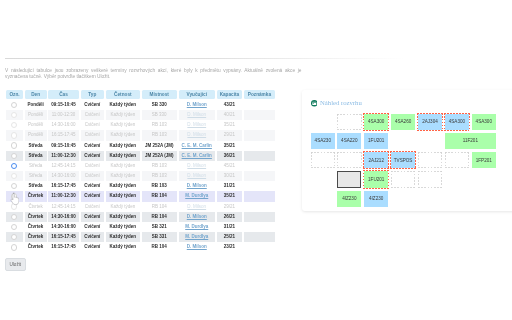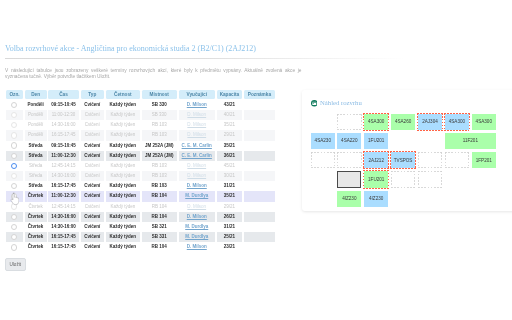--- a/index.html
+++ b/index.html
@@ -102,21 +102,20 @@
       repeating-linear-gradient(to bottom, #ff6347 0 1.5px, transparent 1.5px 3px) right/1px 100% no-repeat;
   }
   .cell.gray  { background:#e7e7e7; border:1.2px solid #4a4a4a; border-radius:0; }
 
   .cursor { position:absolute; left:9.5px; top:192px; width:9px; height:14.4px; }
 </style>
 </head>
 <body>
 
 <div class="page">
-  <div class="title">Volba rozvrhové akce - Angličtina pro ekonomická studia 2 (B2/C1) (2AJ212)</div>
   <div class="title-rule"></div>
   <div class="desc">V následující tabulce jsou zobrazeny veškeré termíny rozvrhových akcí, které byly k předmětu vypsány. Aktuálně zvolená akce je vyznačena tučně. Výběr potvrďte tlačítkem Uložit.</div>
 
   <div class="tbl" id="tbl">
       <div class="hcell" style="left: 5.75px; width: 17.5px;">Ozn.</div>
       <div class="hcell" style="left: 24.75px; width: 21.75px;">Den</div>
       <div class="hcell" style="left: 48px; width: 31px;">Čas</div>
       <div class="hcell" style="left: 80.5px; width: 23.7px;">Typ</div>
       <div class="hcell" style="left: 105.7px; width: 34.3px;">Četnost</div>
       <div class="hcell" style="left: 141.5px; width: 35.5px;">Místnost</div>

